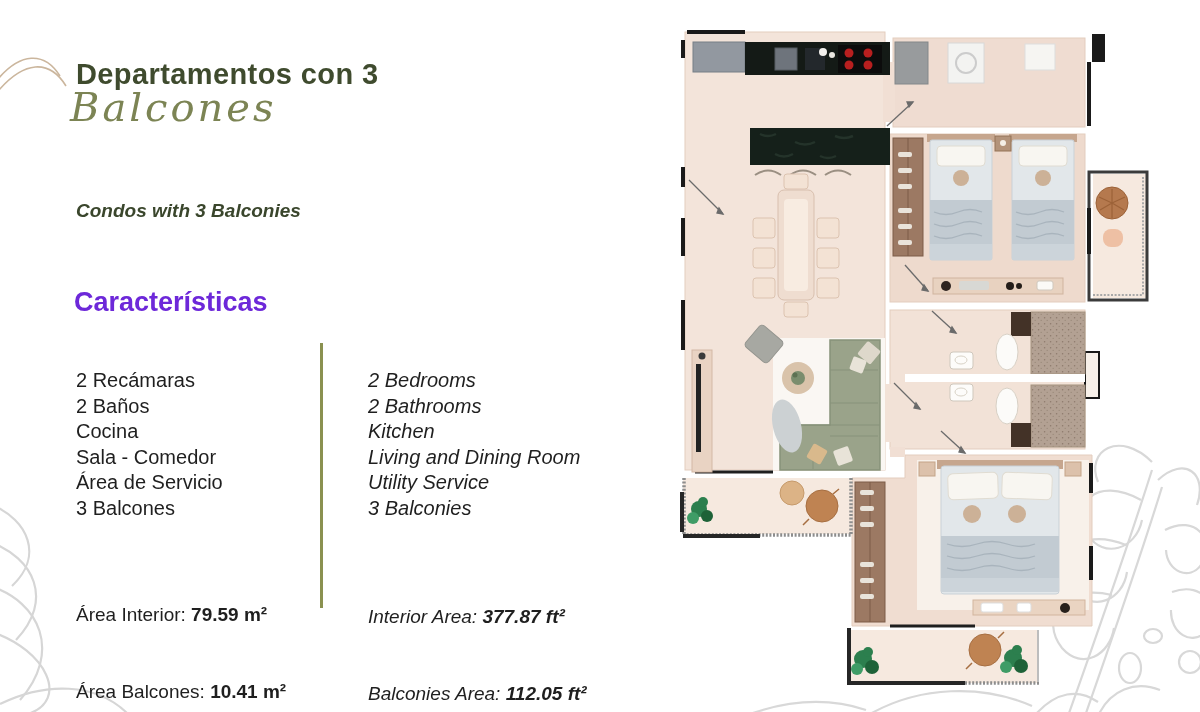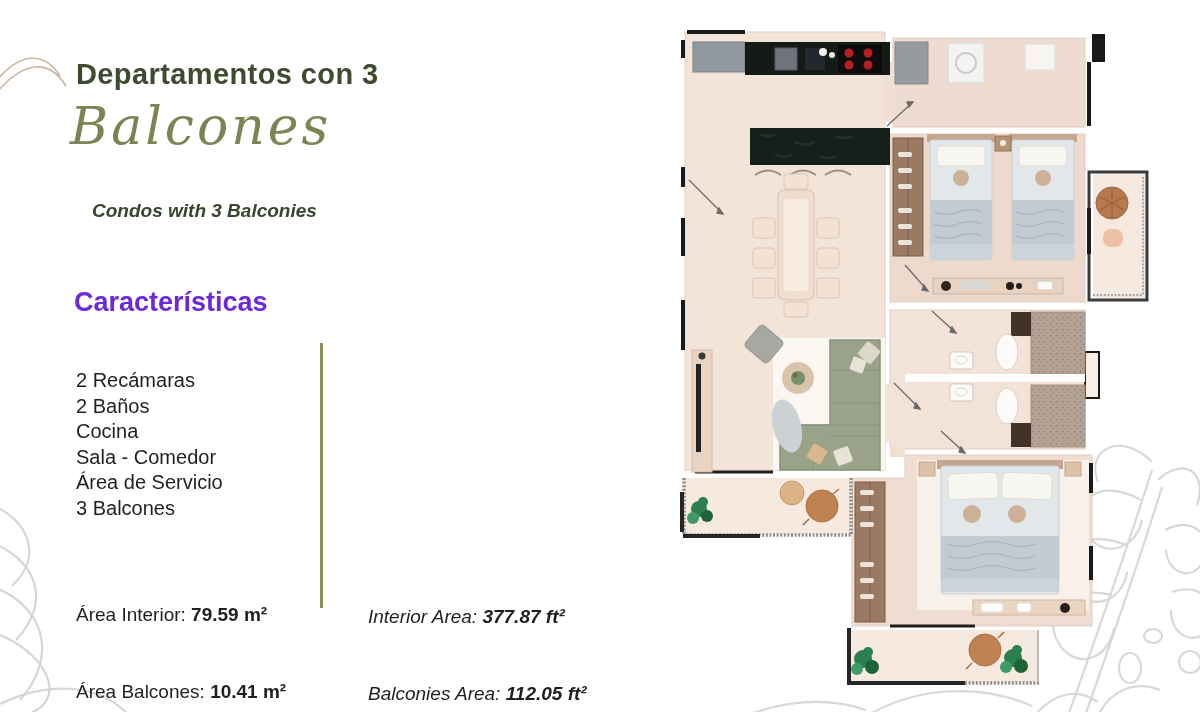--- a/index.html
+++ b/index.html
@@ -6,23 +6,23 @@
   html,body { background:#ffffff; }
   body { font-family:"Liberation Sans", sans-serif; }
   .page { position:relative; width:1200px; height:712px; background:#fff; overflow:hidden; }
 
   .bg-deco { position:absolute; left:0; top:0; width:1200px; height:712px; z-index:0; }
 
   .left-panel { position:absolute; left:0; top:0; width:660px; height:712px; z-index:2; }
 
   .title-es { position:absolute; left:76px; top:58px; font-size:29px; font-weight:700;
               letter-spacing:.4px; color:#3f4b2e; }
-  .title-script { position:absolute; left:70px; top:96px; font-family:"DejaVu Serif", serif;
-              font-style:italic; font-weight:400; font-size:52px; color:#7c8454; letter-spacing:3px; }
-  .subtitle-en { position:absolute; left:92px; top:200px; font-size:19px; font-weight:700;
+  .title-script { position:absolute; left:70px; top:84px; font-family:"DejaVu Serif", serif;
+              font-style:italic; font-weight:400; font-size:40px; color:#7c8454; letter-spacing:3px; }
+  .subtitle-en { position:absolute; left:76px; top:200px; font-size:19px; font-weight:700;
               font-style:italic; color:#3a462c; }
 
   .col-header { position:absolute; top:287px; font-size:27px; font-weight:700; color:#6d28d9; }
   .col-header.es { left:74px; }
   .col-header.en { left:368px; font-style:italic; }
 
   ul.feature-list { position:absolute; top:344px; list-style:none;margin-top:24px; }
   ul.feature-list li { font-size:20px; line-height:25.5px; color:#1f1f1f; }
   ul.feature-list.es { left:76px; }
   ul.feature-list.en { left:368px; font-style:italic; }
@@ -87,20 +87,28 @@
 
     <ul class="feature-list es">
       <li>2 Recámaras</li>
       <li>2 Baños</li>
       <li>Cocina</li>
       <li>Sala - Comedor</li>
       <li>Área de Servicio</li>
       <li>3 Balcones</li>
     </ul>
 
+    <ul class="feature-list en">
+      <li>2 Bedrooms</li>
+      <li>2 Bathrooms</li>
+      <li>Kitchen</li>
+      <li>Living and Dining Room</li>
+      <li>Utility Service</li>
+      <li>3 Balconies</li>
+    </ul>
 
     <div class="areas es">
       <div><span>Área Interior: </span><b>79.59 m²</b></div>
       <div><span>Área Balcones: </span><b>10.41 m²</b></div>
       
     </div>
 
     <div class="areas en">
       <div><span>Interior Area: </span><b>377.87 ft²</b></div>
       <div><span>Balconies Area: </span><b>112.05 ft²</b></div>

